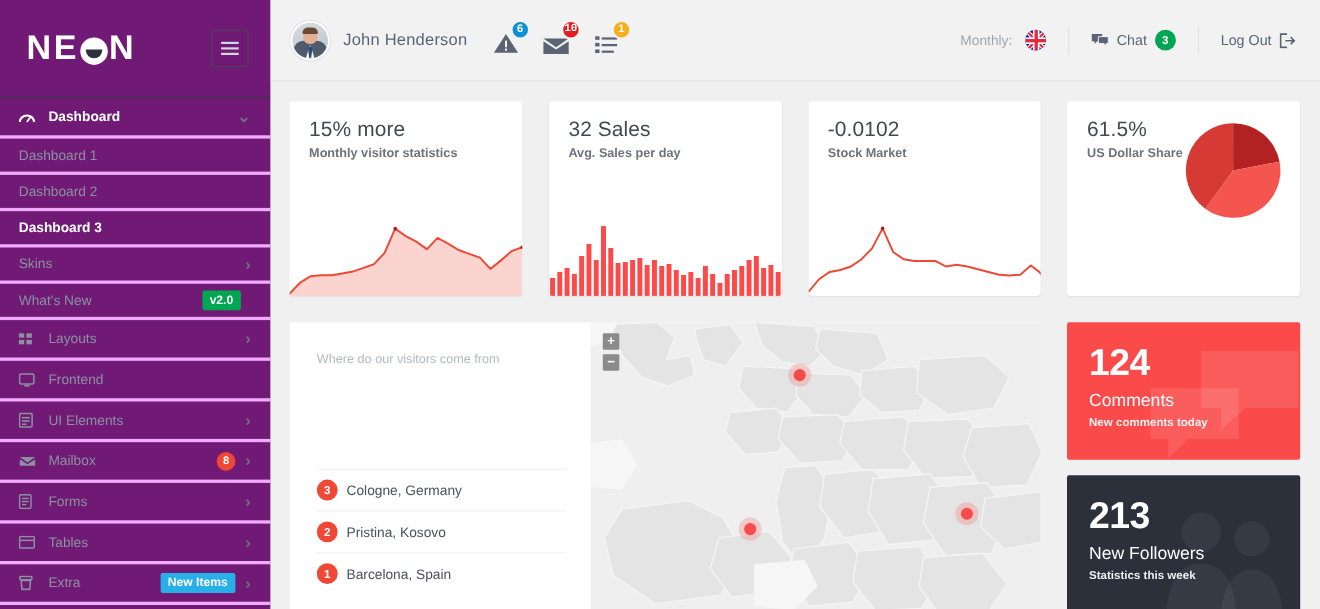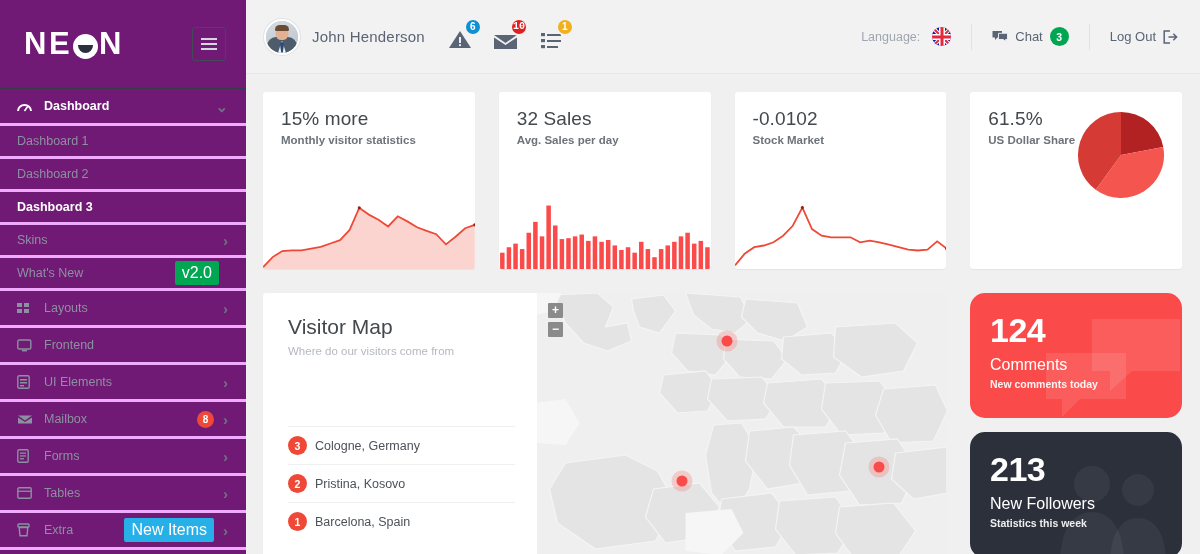--- a/index.html
+++ b/index.html
@@ -51,21 +51,21 @@
     align-items: center; justify-content: flex-start; margin-right: 7px;
   }
   .nav-item .lbl { flex: 1; white-space: nowrap; }
   .nav-item.parent { color: #fff; font-weight: bold; font-size: 12.5px; }
   .nav-item.sub { padding-left: 17px; font-size: 12.5px; }
   .nav-item.sub.active { color: #fff; font-weight: bold; }
   .caret-d, .caret-r { color: #6b7383; font-size: 10px; line-height: 1; }
   .caret-r::after { content: "\203A"; font-size: 15px; font-weight: bold; }
   .caret-d::after { content: "\2304"; font-size: 15px; font-weight: bold; }
   .badge-pill {
-    font-size: 16px; font-weight: normal; color: #fff;
+    font-size: 11px; font-weight: bold; color: #fff;
     border-radius: 2px; padding: 3px 7px; margin-right: 9px;
   }
   .badge-green { background: #00a651; }
   .badge-blue { background: #27b0e8; }
   .badge-round {
     background: #ef4836; color: #fff; font-size: 10px; font-weight: bold;
     width: 17px; height: 17px; border-radius: 50%;
     display: inline-flex; align-items: center; justify-content: center;
     margin-right: 9px;
   }
@@ -192,21 +192,21 @@
     margin-bottom: 4px; cursor: pointer; border-radius: 1px; font-weight: bold;
   }
   .marker {
     position: absolute; width: 11px; height: 11px; border-radius: 50%;
     background: #fb4a4a; box-shadow: 0 0 0 5px rgba(251,74,74,.22);
     transform: translate(-50%,-50%);
   }
 
   .side-cards { width: 212px; min-width: 212px; display: flex; flex-direction: column; gap: 14px; }
   .card {
-    border-radius: 15px; position: relative; overflow: hidden;
+    border-radius: 2px; position: relative; overflow: hidden;
     padding: 20px 0 0 20px; color: #fff;
   }
   .card-comments { background: #fb4a4a; height: 125px; }
   .card-followers { background: #2b303b; height: 126px; }
   .c-num { font-size: 34px; font-weight: bold; line-height: 1; letter-spacing: -.5px; }
   .c-title { font-size: 16px; margin-top: 9px; }
   .c-sub { font-size: 10.5px; font-weight: bold; margin-top: 4px; opacity: .92; }
   .wm { position: absolute; pointer-events: none; }
 
   .bottom-strip { display: flex; gap: 24px; margin-top: 22px; }
@@ -387,21 +387,21 @@
             <rect x="0" y="8" width="4" height="3.2" fill="#5b6475"></rect>
               <rect x="6" y="9" width="14" height="2" fill="#5b6475"></rect>
             <rect x="0" y="14" width="4" height="3.2" fill="#5b6475"></rect>
               <rect x="6" y="15" width="11" height="2" fill="#5b6475"></rect>
           </svg>
           <span class="nbadge nb-yellow">1</span>
         </div>
       </div>
 
       <div class="topbar-right">
-        <span class="lang-label">Language:</span>
+        <span class="lang-label">Monthly:</span>
         <span class="flag">
           <span class="d1"></span>
           <span class="d2"></span>
           <span class="d1b"></span>
           <span class="d2b"></span>
           <span class="hbar"></span>
           <span class="vbar"></span>
           <span class="hbar2"></span>
           <span class="vbar2"></span>
         </span>
@@ -505,21 +505,20 @@
                 <path d="M44 44 L18.73 78.79 A43 43 0 0 1 44.00 1.00 Z" fill="#d63a35"></path>
               </svg>
           </div>
         </div>
       </div>
 
       <div class="lower">
 
         <section class="panel-map">
           <div class="vm-left">
-            <h2 class="vm-title">Visitor Map</h2>
             <div class="vm-sub">Where do our visitors come from</div>
             <div class="vm-list">
               <div class="vm-row">
                 <span class="vm-rank">3</span>
                 <span>Cologne, Germany</span>
               </div>
               <div class="vm-row">
                 <span class="vm-rank">2</span>
                 <span>Pristina, Kosovo</span>
               </div>

